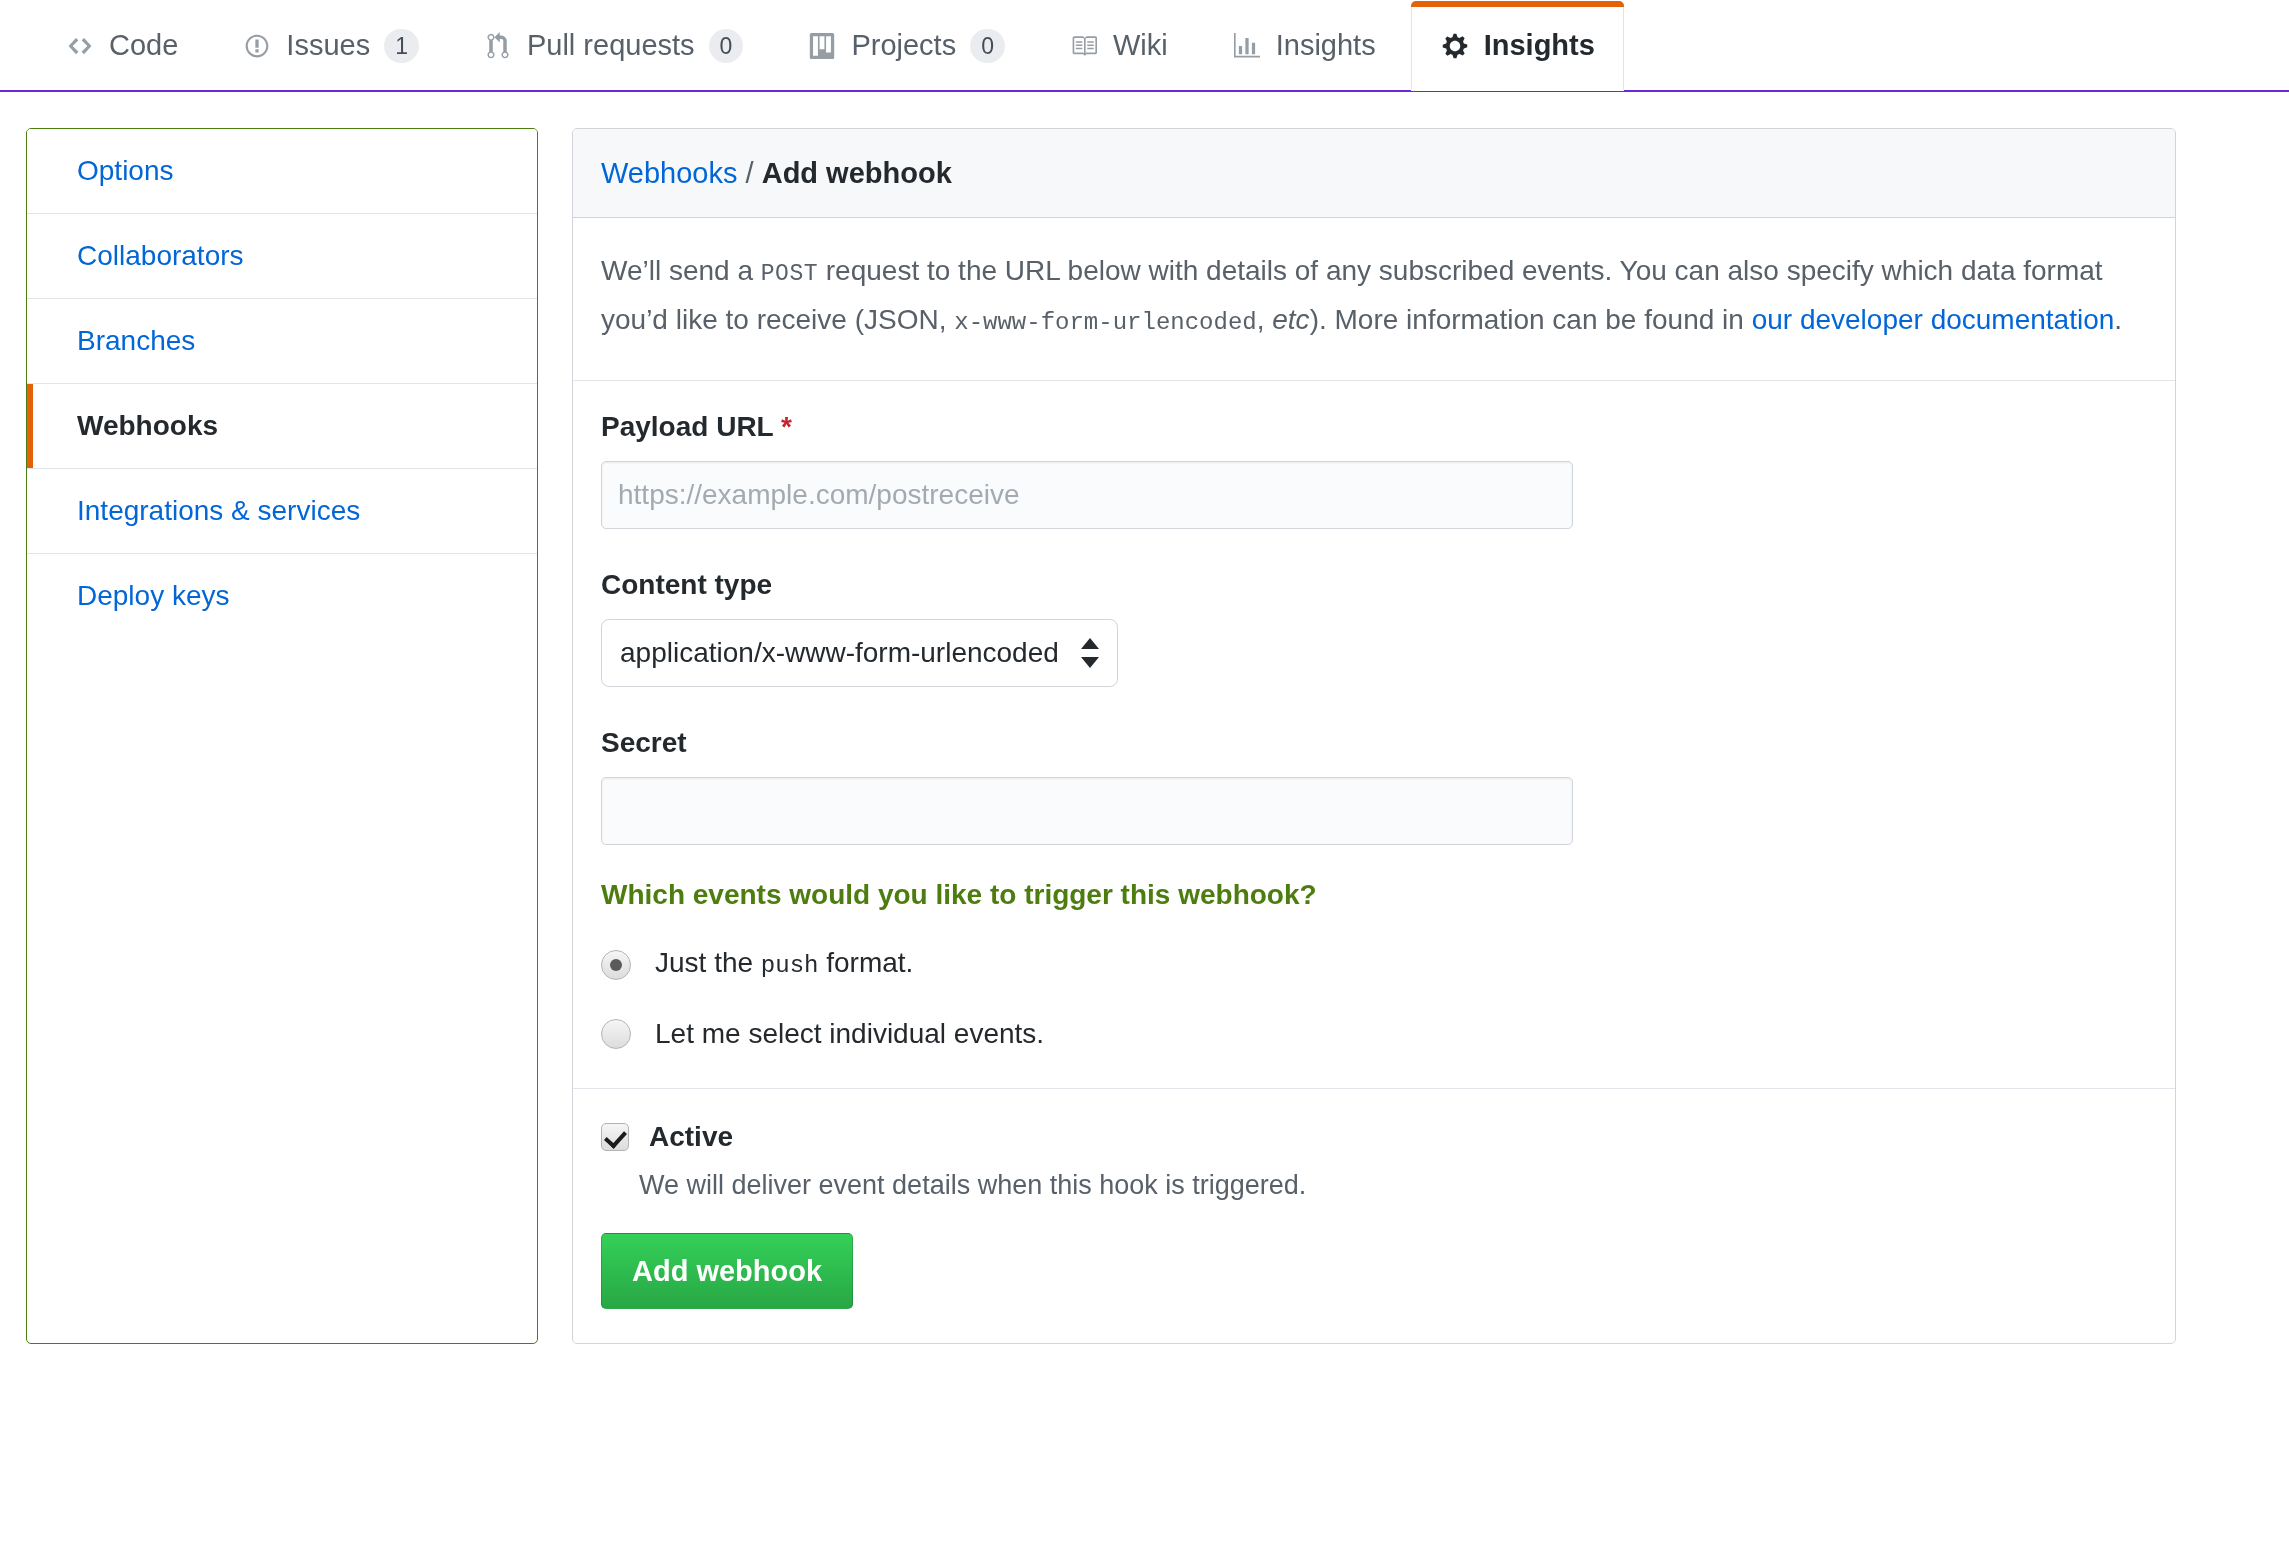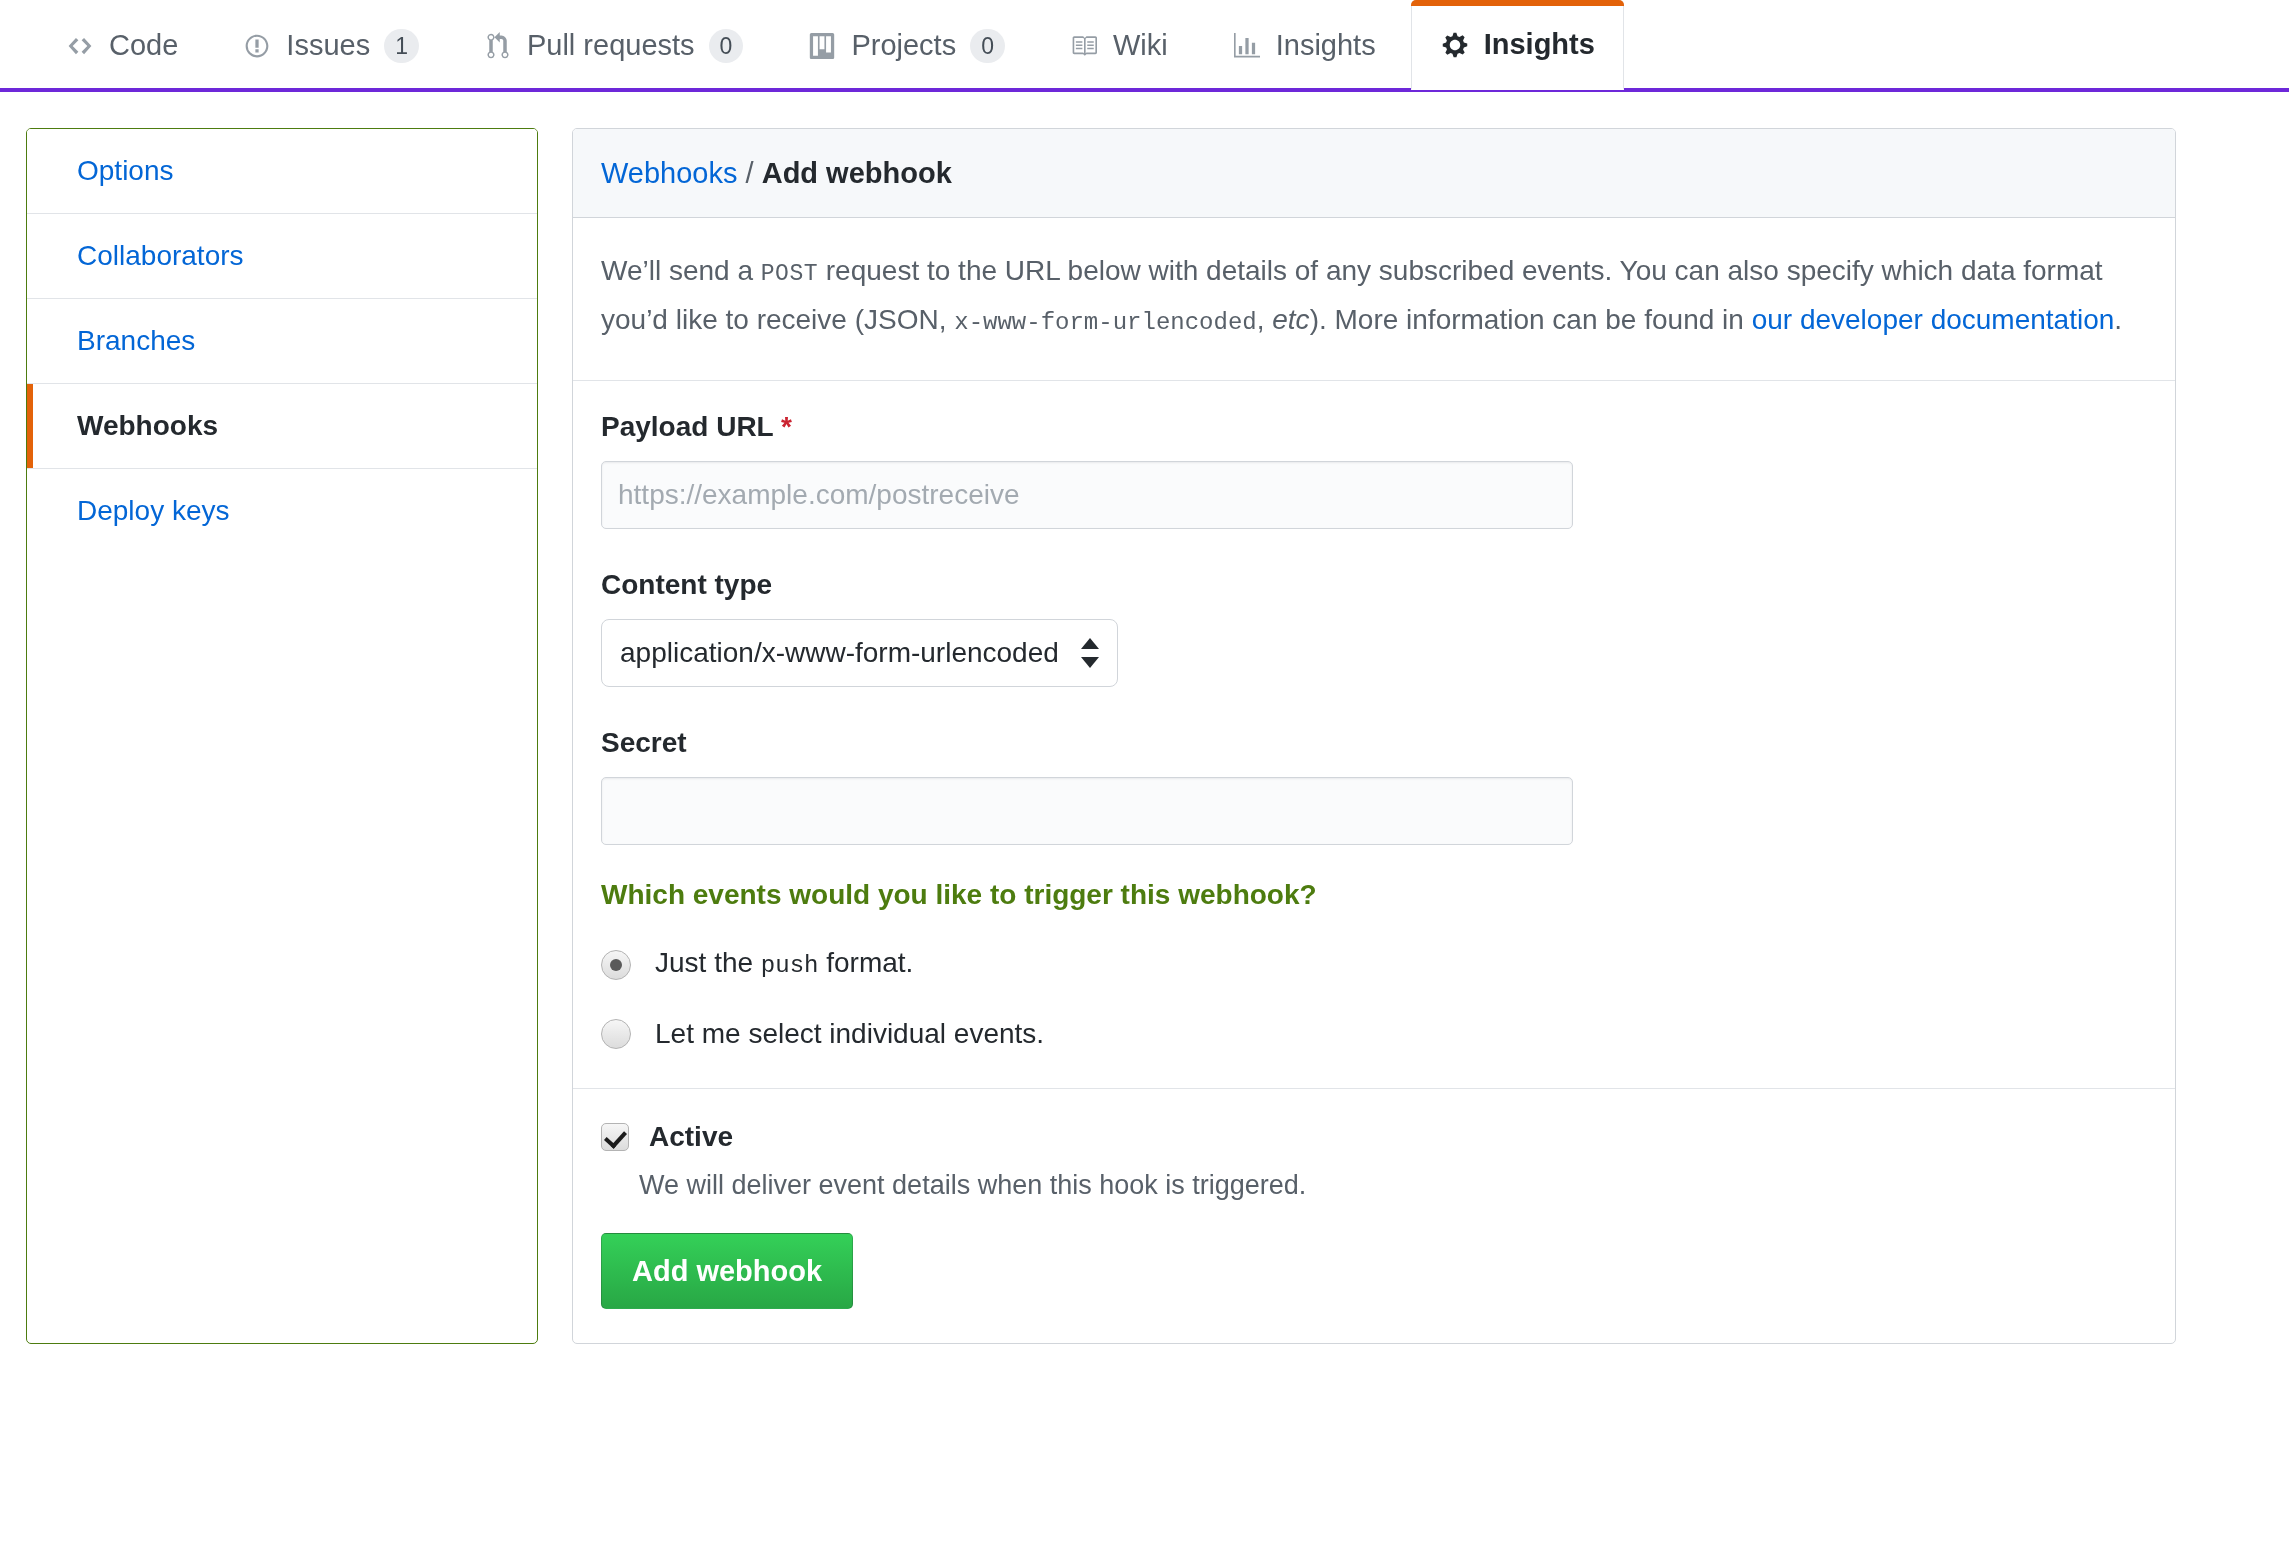--- a/index.html
+++ b/index.html
@@ -10,23 +10,23 @@
     background: #ffffff;
     font-family: "Liberation Sans", sans-serif;
     color: #24292e;
     overflow: hidden;
   }
 
   
   .repo-nav {
     position: relative;
     height: 92px;
-    border-bottom: 4px solid #6d28d9;
+    border-bottom: 2px solid #6d28d9;
     display: flex;
-    align-items: flex-start;
+    align-items: center;
     padding-left: 36px;
     background: #ffffff;
   }
   .tab {
     position: relative;
     display: flex;
     align-items: center;
     gap: 14px;
     height: 90px;
     padding: 0 28px;
@@ -376,20 +376,23 @@
     <a class="side-item" href="#">
       <span>Collaborators</span>
     </a>
     <a class="side-item" href="#">
       <span>Branches</span>
     </a>
     <a class="side-item selected" href="#">
       <span>Webhooks</span>
     </a>
     <a class="side-item" href="#">
+      <span>Integrations &amp; services</span>
+    </a>
+    <a class="side-item" href="#">
       <span>Deploy keys</span>
     </a>
   </nav>
 
   <div class="main">
     <div class="panel">
 
       <div class="panel-header">
         <a href="#" style="color:#0366d6;text-decoration:none">Webhooks</a>
         <span>/</span>

